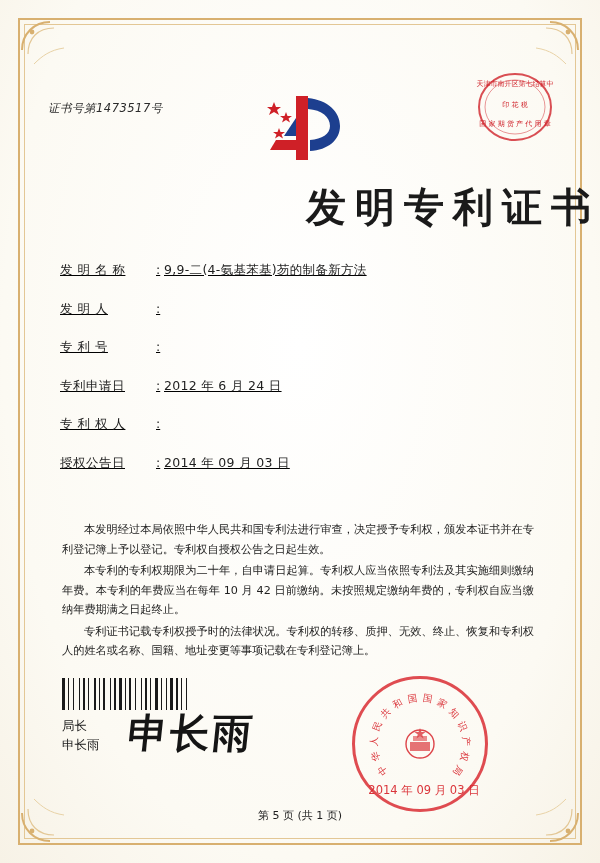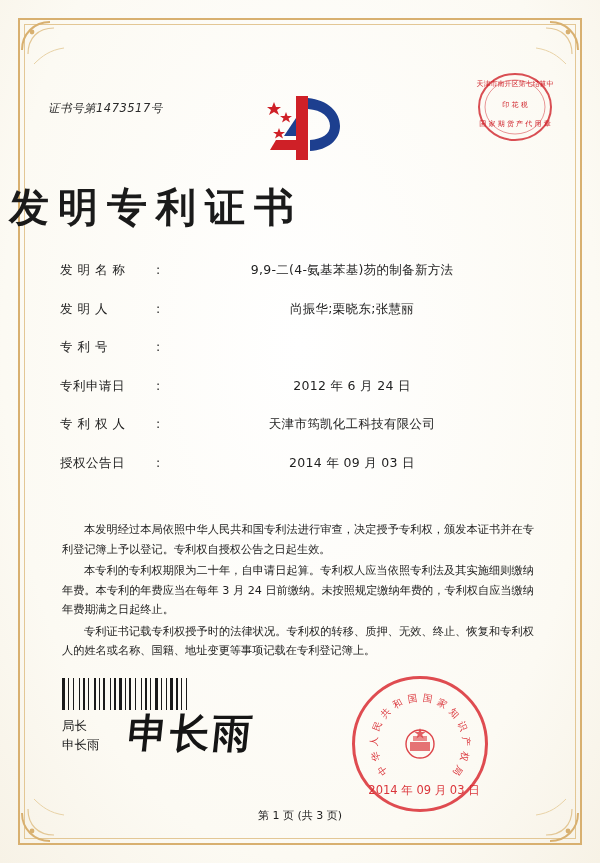--- a/index.html
+++ b/index.html
@@ -93,35 +93,36 @@
     line-height: 9px;
     font-family: "DejaVu Sans", sans-serif;
   }
 
   
   .main-title {
     position: absolute;
     left: 0;
     right: 0;
     top: 180px;
-    text-align: left;
+    text-align: right;
     font-family: "DejaVu Serif", serif;
     font-size: 40px;
     font-weight: bold;
     letter-spacing: 9px;
     color: #1a1a1a;
     text-indent: 9px;
   }
 
   
   .fields {
     position: absolute;
     left: 60px;
     top: 262px;
     width: 480px;
+    text-decoration: underline;
   }
   .field-row {
     display: flex;
     align-items: baseline;
     margin-bottom: 21.5px;
     font-size: 12.5px;
     color: #1e1e1e;
     font-family: "DejaVu Sans", sans-serif;
   }
   .field-label {
@@ -129,21 +130,20 @@
     flex: 0 0 96px;
     letter-spacing: 0.5px;
   }
   .field-sep {
     width: 8px;
     flex: 0 0 8px;
   }
   .field-value {
     flex: 1 1 auto;
     letter-spacing: 0.3px;
-    text-align: center;
   }
 
   
   .body-text {
     position: absolute;
     left: 62px;
     top: 520px;
     width: 472px;
     font-size: 11.2px;
     line-height: 19.5px;
@@ -335,46 +335,44 @@
 
   <div class="fields">
     <div class="field-row">
       <span class="field-label">发 明 名 称</span>
       <span class="field-sep">:</span>
       <span class="field-value">9,9-二(4-氨基苯基)芴的制备新方法</span>
     </div>
     <div class="field-row">
       <span class="field-label">发 明 人</span>
       <span class="field-sep">:</span>
-      <span class="field-value">尚振华;栗晓东;张慧丽</span>
     </div>
     <div class="field-row">
       <span class="field-label">专 利 号</span>
       <span class="field-sep">:</span>
     </div>
     <div class="field-row">
       <span class="field-label">专利申请日</span>
       <span class="field-sep">:</span>
       <span class="field-value">2012 年 6 月 24 日</span>
     </div>
     <div class="field-row">
       <span class="field-label">专 利 权 人</span>
       <span class="field-sep">:</span>
-      <span class="field-value">天津市筠凯化工科技有限公司</span>
     </div>
     <div class="field-row">
       <span class="field-label">授权公告日</span>
       <span class="field-sep">:</span>
       <span class="field-value">2014 年 09 月 03 日</span>
     </div>
   </div>
 
   <div class="body-text">
     <p>本发明经过本局依照中华人民共和国专利法进行审查，决定授予专利权，颁发本证书并在专利登记簿上予以登记。专利权自授权公告之日起生效。</p>
-    <p>本专利的专利权期限为二十年，自申请日起算。专利权人应当依照专利法及其实施细则缴纳年费。本专利的年费应当在每年 3 月 24 日前缴纳。未按照规定缴纳年费的，专利权自应当缴纳年费期满之日起终止。</p>
+    <p>本专利的专利权期限为二十年，自申请日起算。专利权人应当依照专利法及其实施细则缴纳年费。本专利的年费应当在每年 10 月 42 日前缴纳。未按照规定缴纳年费的，专利权自应当缴纳年费期满之日起终止。</p>
     <p>专利证书记载专利权授予时的法律状况。专利权的转移、质押、无效、终止、恢复和专利权人的姓名或名称、国籍、地址变更等事项记载在专利登记簿上。</p>
   </div>
 
   <div class="barcode" id="barcode">
       <i style="width: 3px; background: rgb(26, 26, 26);"></i>
       <i style="width: 1px; background: transparent;"></i>
       <i style="width: 1px; background: rgb(26, 26, 26);"></i>
       <i style="width: 2px; background: transparent;"></i>
       <i style="width: 1px; background: rgb(26, 26, 26);"></i>
       <i style="width: 3px; background: transparent;"></i>
@@ -450,14 +448,14 @@
         <span style="transform: rotate(28.8462deg) translate(-50%, -52px);">家</span>
         <span style="transform: rotate(48.0769deg) translate(-50%, -52px);">知</span>
         <span style="transform: rotate(67.3077deg) translate(-50%, -52px);">识</span>
         <span style="transform: rotate(86.5385deg) translate(-50%, -52px);">产</span>
         <span style="transform: rotate(105.769deg) translate(-50%, -52px);">权</span>
         <span style="transform: rotate(125deg) translate(-50%, -52px);">局</span>
       </div>
     <div class="seal-date">2014 年 09 月 03 日</div>
   </div>
 
-  <div class="page-footer">第 1 页 (共 3 页)</div>
+  <div class="page-footer">第 5 页 (共 1 页)</div>
 </div>
 
 </body></html>

